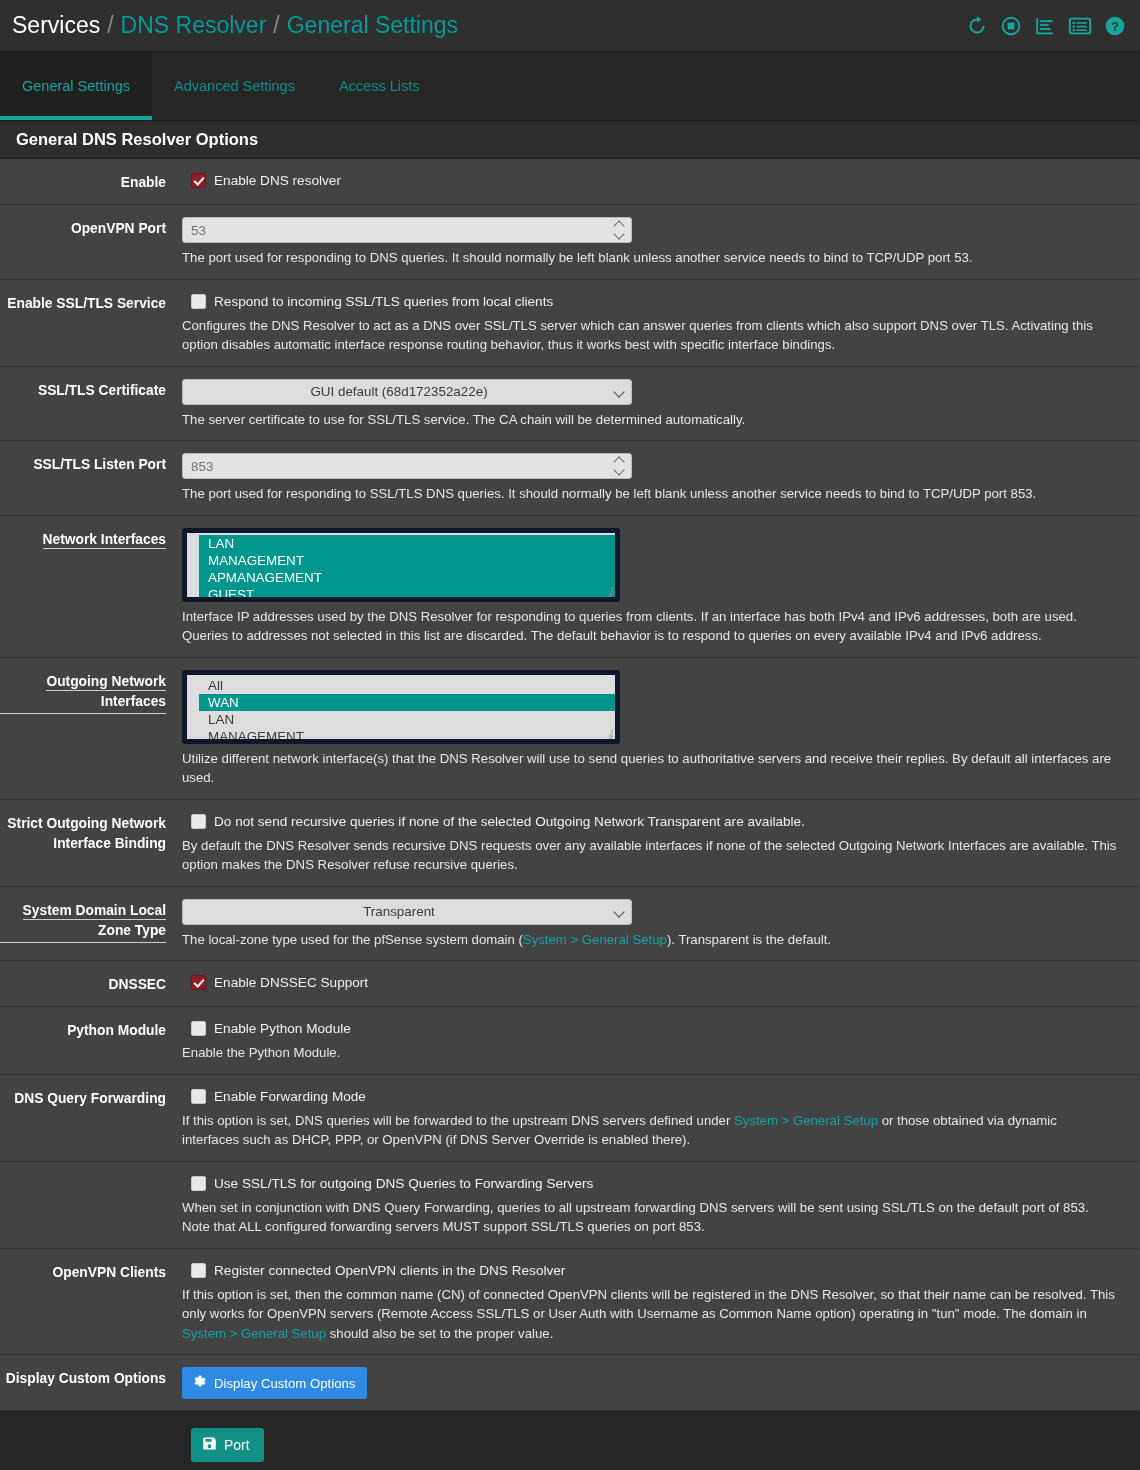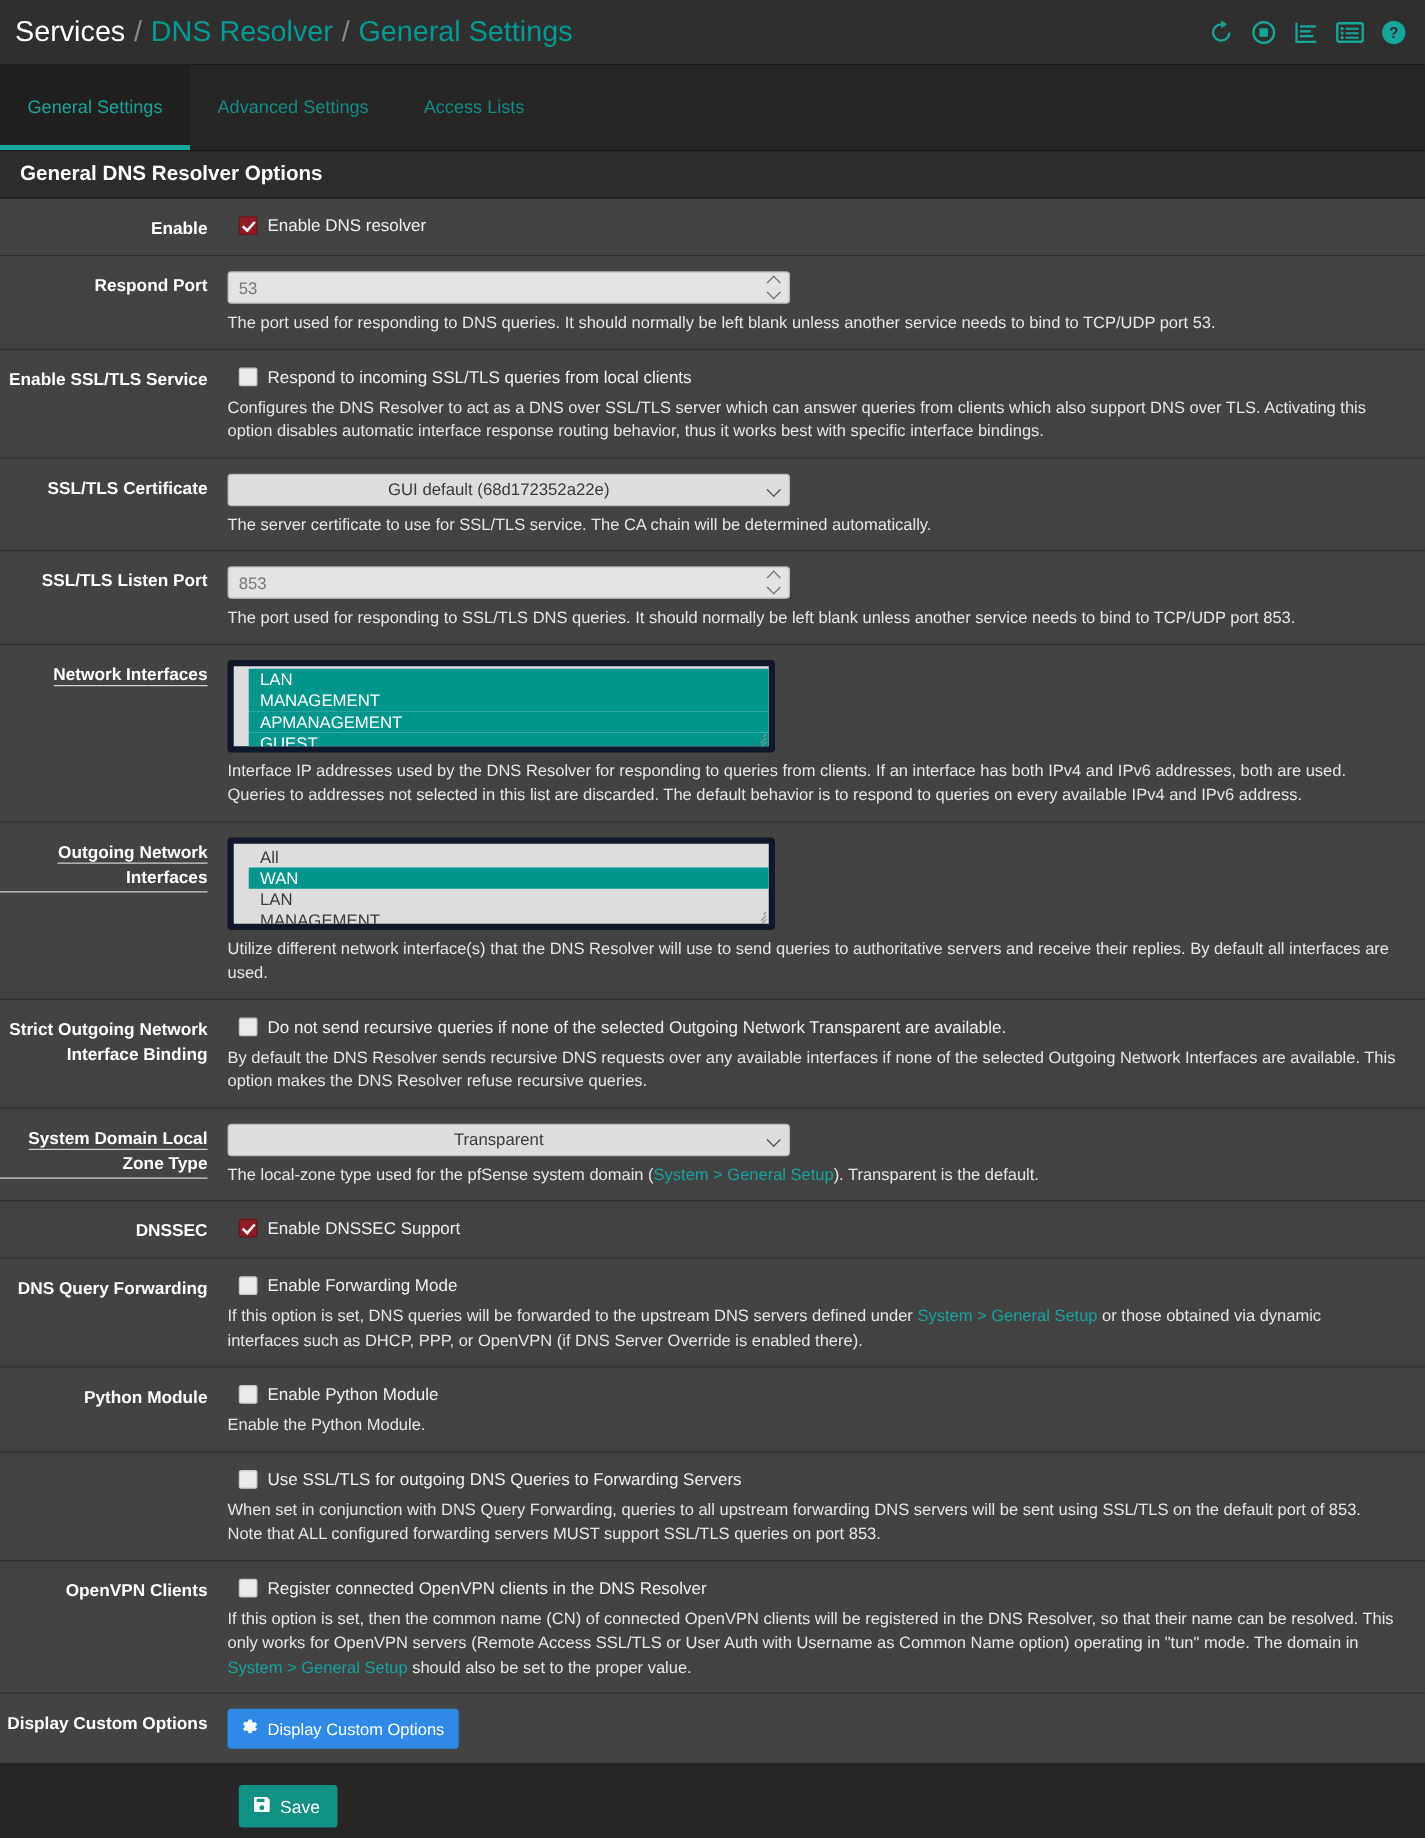--- a/index.html
+++ b/index.html
@@ -324,21 +324,21 @@
     <div class="lbl">Enable</div>
     <div class="ctl">
       <div class="cbline">
         <span class="cbox checked"></span>
         <span class="cblabel">Enable DNS resolver</span>
       </div>
     </div>
   </div>
 
   <div class="row">
-    <div class="lbl">Respond Port</div>
+    <div class="lbl">OpenVPN Port</div>
     <div class="ctl">
       <div class="numwrap">
         <input class="numinput" type="text" placeholder="53" style="">
         <span class="spin"></span>
       </div>
       <div class="help">The port used for responding to DNS queries. It should normally be left blank unless another service needs to bind to TCP/UDP port 53.</div>
     </div>
   </div>
 
   <div class="row">
@@ -449,38 +449,38 @@
     <div class="lbl">DNSSEC</div>
     <div class="ctl">
       <div class="cbline">
         <span class="cbox checked"></span>
         <span class="cblabel">Enable DNSSEC Support</span>
       </div>
     </div>
   </div>
 
   <div class="row">
+    <div class="lbl">Python Module</div>
+    <div class="ctl">
+      <div class="cbline">
+        <span class="cbox"></span>
+        <span class="cblabel">Enable Python Module</span>
+      </div>
+      <div class="help">Enable the Python Module.</div>
+    </div>
+  </div>
+
+  <div class="row">
     <div class="lbl">DNS Query Forwarding</div>
     <div class="ctl">
       <div class="cbline">
         <span class="cbox"></span>
         <span class="cblabel">Enable Forwarding Mode</span>
       </div>
       <div class="help"><span>If this option is set, DNS queries will be forwarded to the upstream DNS servers defined under </span><a class="inline-link">System &gt; General Setup</a><span> or those obtained via dynamic interfaces such as DHCP, PPP, or OpenVPN (if DNS Server Override is enabled there).</span></div>
-    </div>
-  </div>
-
-  <div class="row">
-    <div class="lbl">Python Module</div>
-    <div class="ctl">
-      <div class="cbline">
-        <span class="cbox"></span>
-        <span class="cblabel">Enable Python Module</span>
-      </div>
-      <div class="help">Enable the Python Module.</div>
     </div>
   </div>
 
   <div class="row">
     <div class="lbl"></div>
     <div class="ctl">
       <div class="cbline">
         <span class="cbox"></span>
         <span class="cblabel">Use SSL/TLS for outgoing DNS Queries to Forwarding Servers</span>
       </div>
@@ -516,15 +516,15 @@
 </div>
 
 <div class="footer">
   <div class="pad"></div>
   <button class="btn btn-save">
     <span>
       <svg width="15" height="15" viewBox="0 0 16 16">
         <path fill="#ffffff" d="M12.4 1.6H2.2a.9.9 0 0 0-.9.9v11a.9.9 0 0 0 .9.9h11.6a.9.9 0 0 0 .9-.9V4.1L12.4 1.6zM8 13a2.1 2.1 0 1 1 0-4.2A2.1 2.1 0 0 1 8 13zM10.2 6H3.6V3.1h6.6V6z"></path>
       </svg>
     </span>
-    <span>Save</span>
+    <span>Port</span>
   </button>
 </div>
 
 </body></html>

